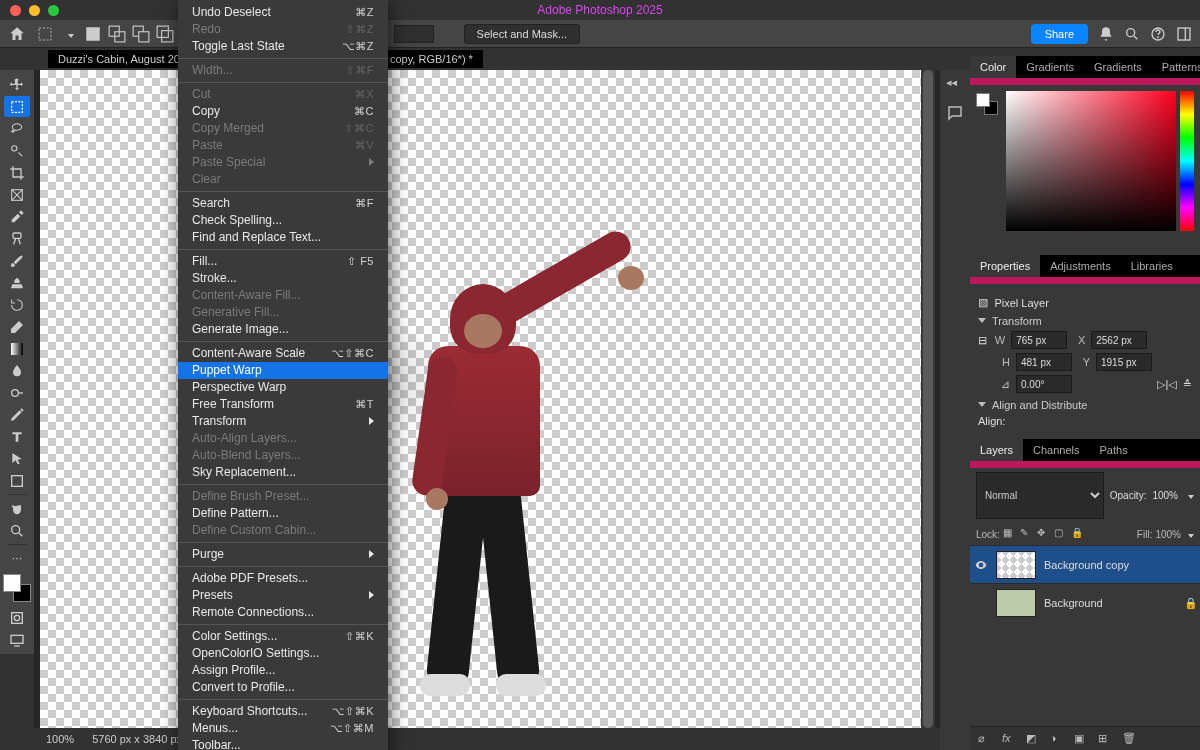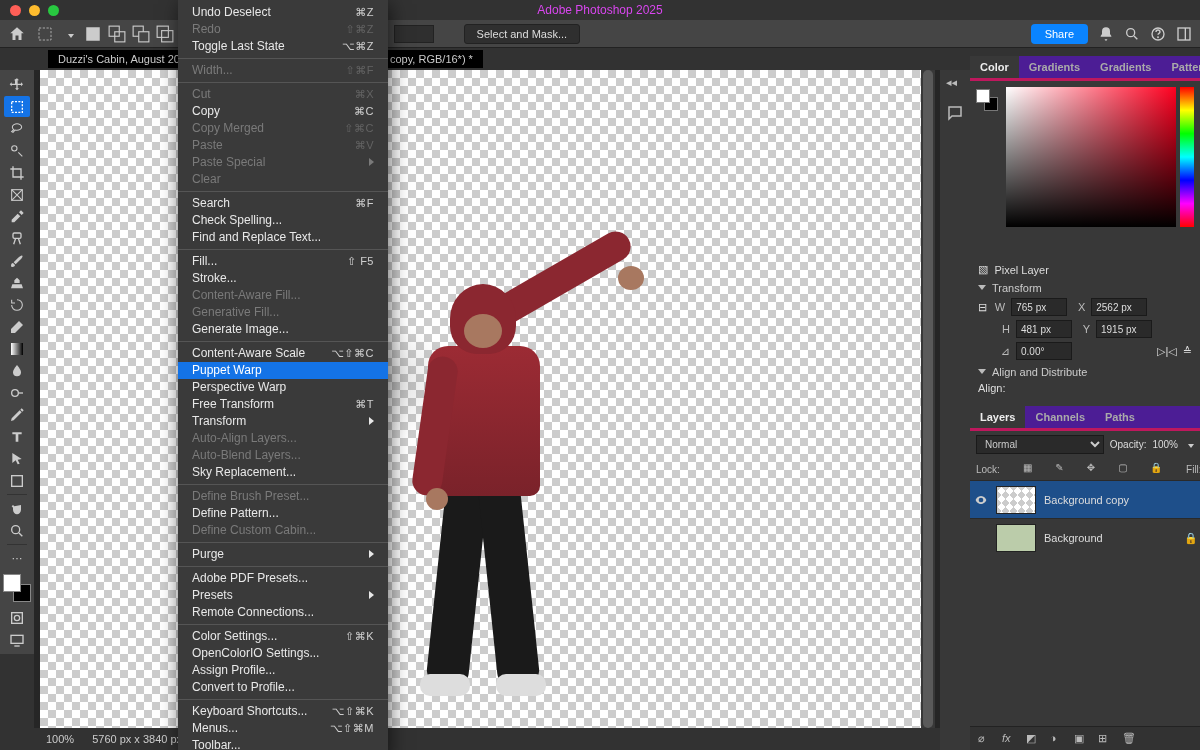--- a/index.html
+++ b/index.html
@@ -69,21 +69,21 @@
 
 
 #status { position:absolute; left:34px; bottom:0; right:260px; height:22px; background:#323232; display:flex; align-items:center; gap:18px; padding:0 12px; font-size:11px; color:#ccc;}
 
 
 #ministrip { position:absolute; right:230px; top:70px; width:30px; background:#383838; bottom:0; display:flex; flex-direction:column; align-items:center; padding-top:6px; gap:10px; }
 #ministrip .ms { width:18px; height:18px; color:#bbb; }
 
 
 #panels { position:absolute; right:0; top:56px; width:230px; bottom:0; background:#383838; display:flex; flex-direction:column; }
-.panel-tabs { display:flex; background:#4c1d95; border-bottom:3px solid #be185d;font-weight:bold; }
+.panel-tabs { display:flex; background:#000000; border-bottom:7px solid #be185d; }
 .ptab { padding:5px 10px; font-size:11px; color:#aaa; }
 .ptab.active { color:#eee; background:#383838; }
 .panel-body { padding:8px; }
 
 
 #colorpanel { height:170px; position:relative; }
 .cp-swatch{position:absolute;left:6px;top:8px;width:22px;height:22px;}
 .cp-fg{position:absolute;top:0;left:0;width:14px;height:14px;background:#fff;border:1px solid #777;}
 .cp-bg{position:absolute;bottom:0;right:0;width:14px;height:14px;background:#000;border:1px solid #777;}
 #color-field{position:absolute;left:36px;top:6px;right:24px;height:140px;background:linear-gradient(to top,#000,transparent),linear-gradient(to right,#fff,#ff0020);}
@@ -92,22 +92,22 @@
 
 .prop-row { display:flex; align-items:center; gap:6px; margin:4px 0; font-size:11px; }
 .prop-label { width:12px; color:#bbb; text-align:right; }
 .prop-field { width:56px; height:18px; background:#2a2a2a; border:1px solid #1a1a1a; padding:0 4px; display:flex; align-items:center; font-size:10px; }
 .section-head { display:flex; align-items:center; gap:6px; color:#ccc; margin:6px 0 4px; font-size:11px; }
 .section-head::before{content:"";width:0;height:0;border-left:4px solid transparent;border-right:4px solid transparent;border-top:5px solid #bbb;display:inline-block;transform:translateY(-1px);}
 
 
 #layers-body { flex:1; display:flex; flex-direction:column; }
 .layers-top { display:flex; align-items:center; gap:6px; padding:4px 6px; background:#383838; font-size:10px;}
-.layers-top select{background:#2a2a2a;border:1px solid #1a1a1a;color:#ccc;font-size:10px;padding:2px 4px;flex:1;}
-.layers-lock { display:flex; align-items:center; gap:23px; padding:4px 6px; font-size:10px; color:#bbb;}
+.layers-top select{background:#2a2a2a;border:1px solid #1a1a1a;color:#ccc;font-size:10px;padding:16px 4px;flex:1;}
+.layers-lock { display:flex; align-items:center; gap:3px; padding:4px 6px; font-size:10px; color:#bbb;}
 .lock-icon{width:14px;height:14px;}
 .layer-row{display:flex;align-items:center;height:38px;border-top:1px solid #2a2a2a;padding:0 4px;gap:8px;font-size:11px;}
 .layer-row.sel{background:#1e4f8a;}
 .eye{width:14px;height:14px;color:#ccc;}
 .layer-thumb{width:40px;height:28px;background:#888;border:1px solid #222;background-image:linear-gradient(45deg,#ccc 25%,transparent 25%),linear-gradient(-45deg,#ccc 25%,transparent 25%),linear-gradient(45deg,transparent 75%,#ccc 75%),linear-gradient(-45deg,transparent 75%,#ccc 75%);background-size:8px 8px;background-color:#fff;}
 .layer-thumb.bg{background:#bca;}
 .lock-lk{margin-left:auto;width:12px;height:12px;color:#bbb;}
 .layers-footer{margin-top:auto;display:flex;align-items:center;gap:10px;padding:4px 8px;height:24px;border-top:1px solid #222;background:#323232;color:#bbb;}
 .lf-icon{width:14px;height:14px;}
 
@@ -393,20 +393,25 @@
   </div>
   <div id="colorpanel" class="panel-body">
     <div class="cp-swatch">
         <div class="cp-bg"></div>
         <div class="cp-fg"></div>
       </div>
     <div id="color-field"></div>
     <div id="hue-strip"></div>
   </div>
 
+  <div class="panel-tabs">
+    <div class="ptab active">Properties</div>
+    <div class="ptab">Adjustments</div>
+    <div class="ptab">Libraries</div>
+  </div>
   <div class="panel-body">
     <div class="prop-row">
         <span>▧</span>
         <span>Pixel Layer</span>
       </div>
     <div class="section-head">
         <span>Transform</span>
       </div>
     <div class="prop-row">
       <span>⊟</span>

